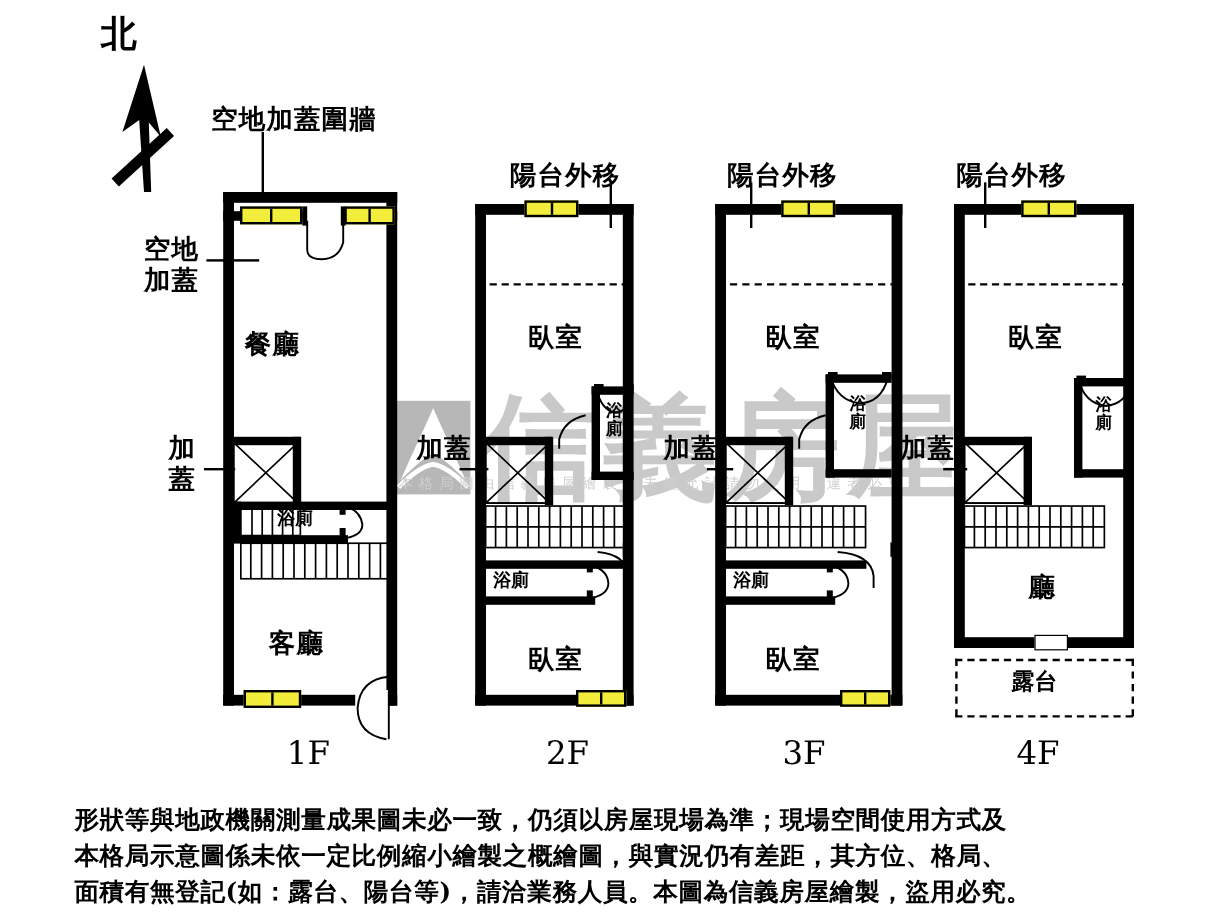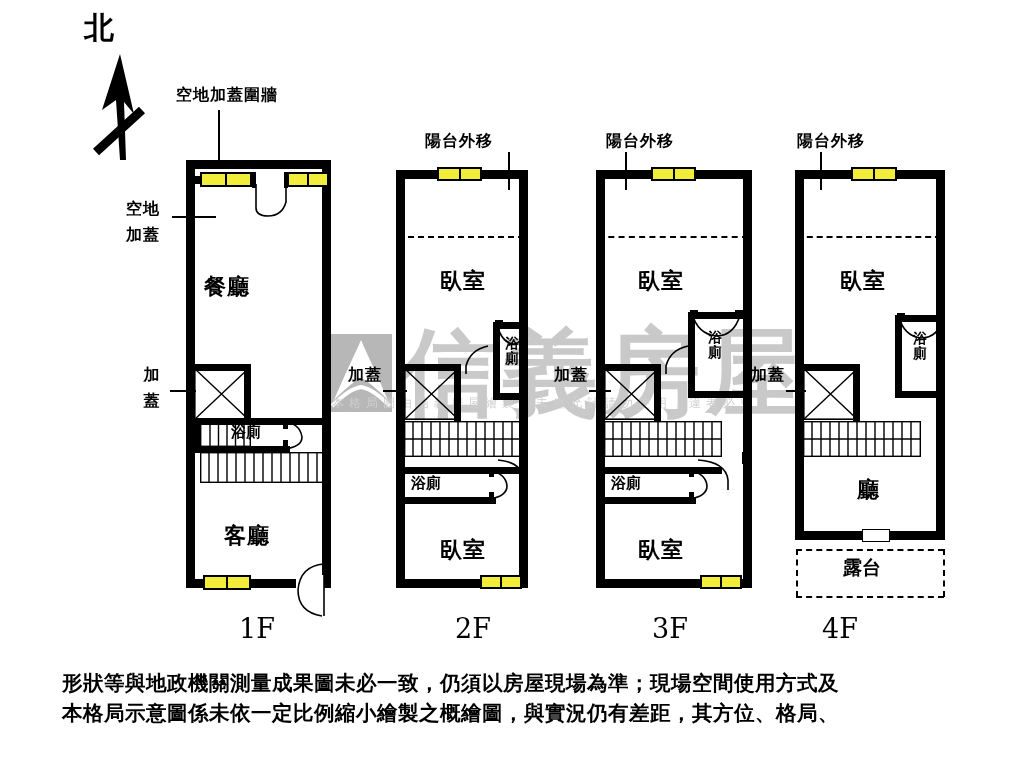--- a/index.html
+++ b/index.html
@@ -18,21 +18,21 @@
             white-space:nowrap;}
 
   
   .unit{position:absolute;}
   .wall{position:absolute;background:#000;}
   .lbl{position:absolute;white-space:nowrap;font-weight:bold;color:#000;
        font-family:"DejaVu Sans","Liberation Sans",sans-serif;}
   .lbl-room{font-size:22px;letter-spacing:1px;font-family:Liberation Serif, serif;}
   .lbl-room-sm{font-size:15px;letter-spacing:0px;}
   .lbl-room-xs{font-size:14px;line-height:15px;text-align:center;}
-  .lbl-note{font-size:16px;letter-spacing:1px;}
+  .lbl-note{font-size:22px;letter-spacing:1px;}
   .lbl-floor{font-size:27px;font-family:"DejaVu Serif","Liberation Serif",serif;
              font-weight:normal;}
   .lbl-north{font-size:30px;font-weight:bold;}
 
   
   .win{position:absolute;background:#f2ed3a;border:2px solid #000;box-sizing:border-box;}
   .win .mull{position:absolute;top:0;bottom:0;width:2px;background:#000;left:50%;
              margin-left:-1px;}
 
   
@@ -360,21 +360,22 @@
 
     <div style="position:absolute;left:862px;top:529px;width:28px;height:13px;background:#fff;
                 border:1.6px solid #000;box-sizing:border-box;"></div>
 
     <div class="dash-h" style="left:796px;top:549px;width:148px;"></div>
     <div class="dash-h" style="left:796px;top:596px;width:148px;"></div>
     <div class="dash-v" style="left:796px;top:549px;height:48px;"></div>
     <div class="dash-v" style="left:943px;top:549px;height:48px;"></div>
     <div class="lbl lbl-room-sm" style="left:843px;top:555px;font-size:19px;">露台</div>
 
-    <div class="lbl lbl-floor" style="left:822px;top:613px;">4F</div>
+    <div class="lbl lbl-floor" style="left:847px;top:613px;">4F</div>
   </div>
 
   <div id="disclaimer">
     <div>形狀等與地政機關測量成果圖未必一致，仍須以房屋現場為準；現場空間使用方式及</div>
     <div>本格局示意圖係未依一定比例縮小繪製之概繪圖，與實況仍有差距，其方位、格局、</div>
+    <div>面積有無登記(如：露台、陽台等)，請洽業務人員。本圖為信義房屋繪製，盜用必究。</div>
   </div>
 
 </div>
 
 </body></html>

